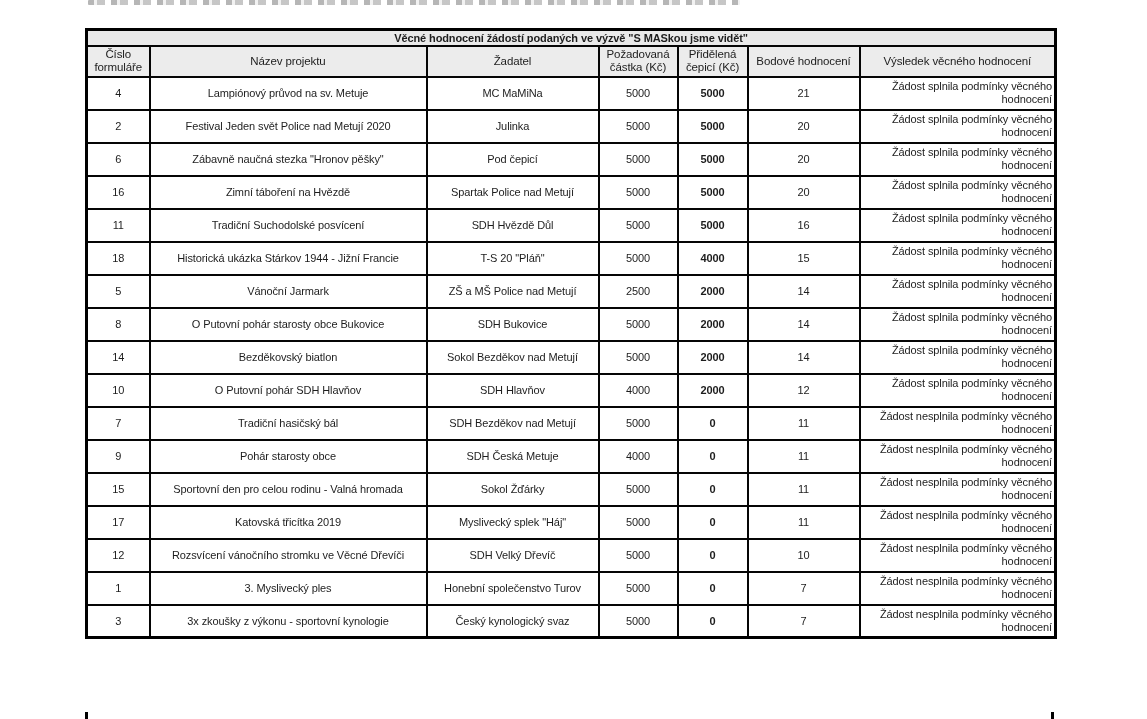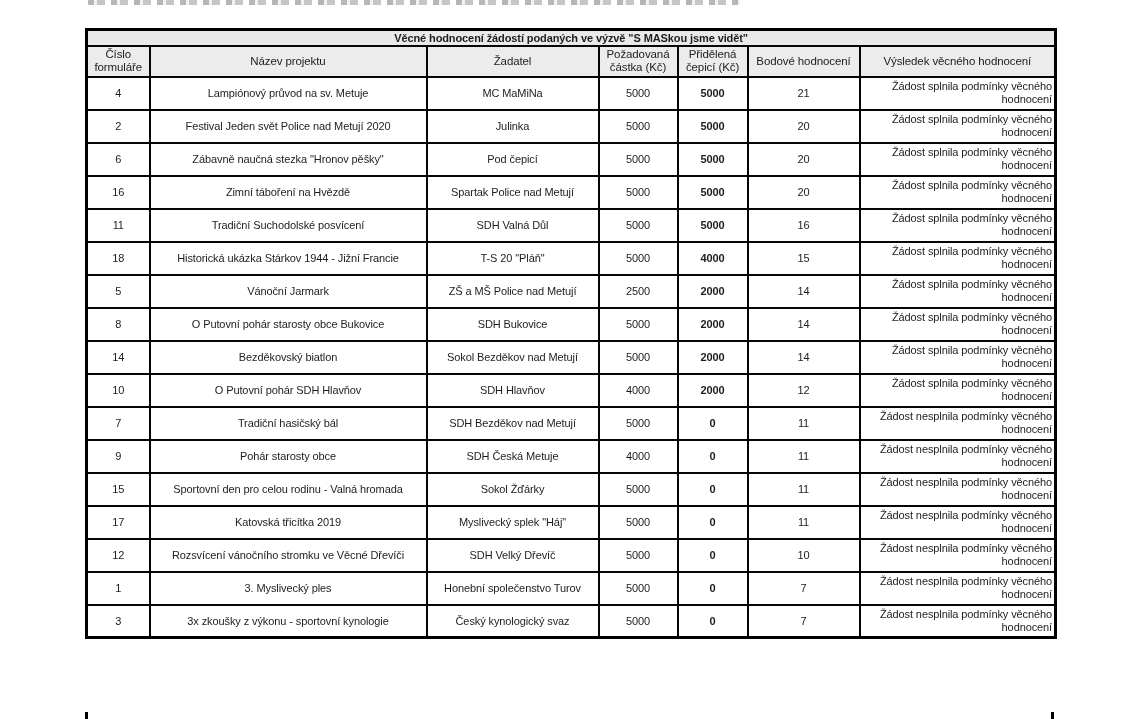--- a/index.html
+++ b/index.html
@@ -138,21 +138,21 @@
     <td>Spartak Police nad Metují</td>
     <td>5000</td>
     <td class="allocated">5000</td>
     <td>20</td>
     <td class="result-cell">Žádost splnila podmínky věcného hodnocení</td>
   </tr>
 
   <tr class="data-row">
     <td>11</td>
     <td>Tradiční Suchodolské posvícení</td>
-    <td>SDH Valná Důl</td>
+    <td>SDH Hvězdě Důl</td>
     <td>5000</td>
     <td class="allocated">5000</td>
     <td>16</td>
     <td class="result-cell">Žádost splnila podmínky věcného hodnocení</td>
   </tr>
 
 
   <tr class="data-row">
     <td>18</td>
     <td>Historická ukázka Stárkov 1944 - Jižní Francie</td>

